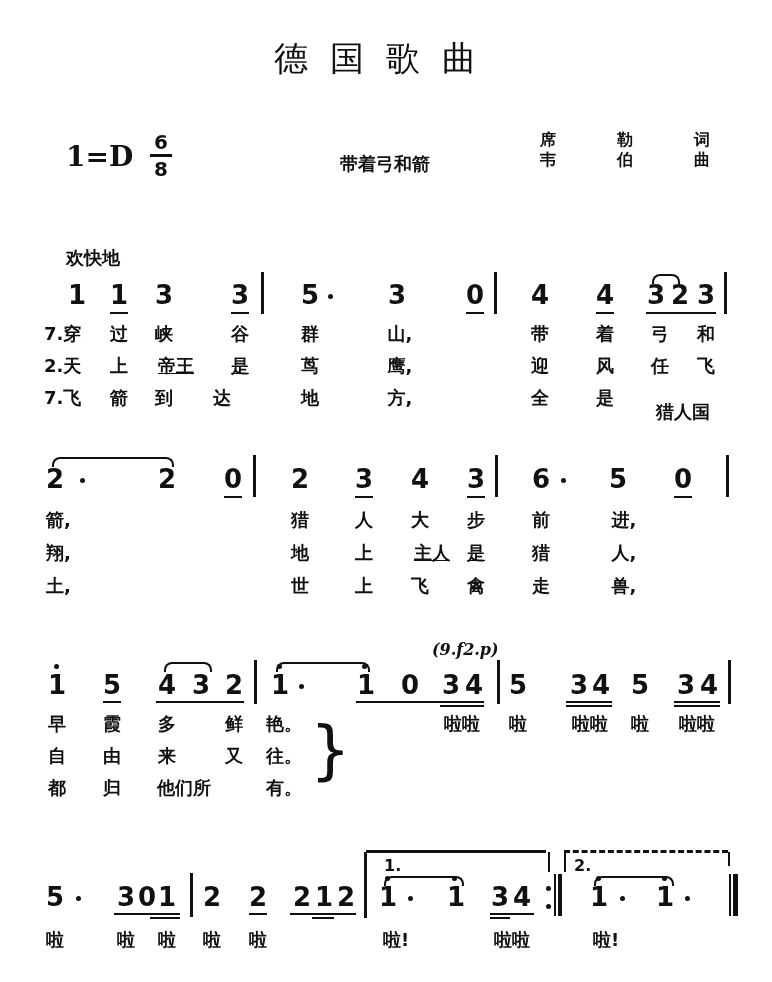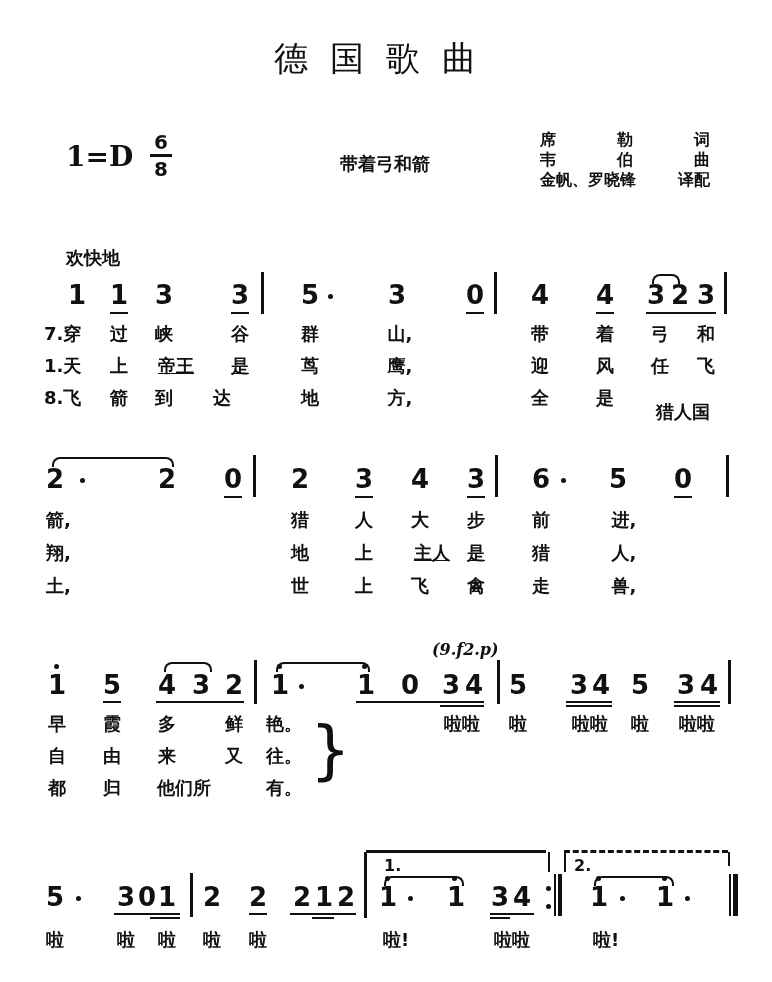--- a/index.html
+++ b/index.html
@@ -42,24 +42,20 @@
   <div class="row">
       <span>席</span>
       <span>勒</span>
       <span>词</span>
     </div>
   <div class="row">
       <span>韦</span>
       <span>伯</span>
       <span>曲</span>
     </div>
-  <div class="row">
-      <span>金帆、罗晓锋</span>
-      <span>译配</span>
-    </div>
 </div>
 
 <div class="abs tempo">欢快地</div>
 
 <div>
   <span class="n" style="left:77px;top:280px">1</span>
   <span class="n" style="left:119px;top:280px">1</span>
   <div class="ul" style="left:110px;top:312px;width:18px"></div>
   <span class="n" style="left:164px;top:280px">3</span>
   <span class="n" style="left:240px;top:280px">3</span>
@@ -85,32 +81,32 @@
   <span class="l" style="left:119px;top:322px">过</span>
   <span class="l" style="left:164px;top:322px">峡</span>
   <span class="l" style="left:240px;top:322px">谷</span>
   <span class="l" style="left:310px;top:322px">群</span>
   <span class="l" style="left:400px;top:322px">山,</span>
   <span class="l" style="left:540px;top:322px">带</span>
   <span class="l" style="left:605px;top:322px">着</span>
   <span class="l" style="left:660px;top:322px">弓</span>
   <span class="l" style="left:706px;top:322px">和</span>
 
-  <span class="ll" style="left:44px;top:354px">1.天</span>
+  <span class="ll" style="left:44px;top:354px">2.天</span>
   <span class="l" style="left:119px;top:354px">上</span>
   <span class="l" style="left:176px;top:354px;text-decoration:underline">帝王</span>
   <span class="l" style="left:240px;top:354px;text-decoration:underline">是</span>
   <span class="l" style="left:310px;top:354px">茑</span>
   <span class="l" style="left:400px;top:354px">鹰,</span>
   <span class="l" style="left:540px;top:354px">迎</span>
   <span class="l" style="left:605px;top:354px">风</span>
   <span class="l" style="left:660px;top:354px">任</span>
   <span class="l" style="left:706px;top:354px">飞</span>
 
-  <span class="ll" style="left:44px;top:386px">8.飞</span>
+  <span class="ll" style="left:44px;top:386px">7.飞</span>
   <span class="l" style="left:119px;top:386px">箭</span>
   <span class="l" style="left:164px;top:386px">到</span>
   <span class="l" style="left:222px;top:386px">达</span>
   <span class="l" style="left:310px;top:386px">地</span>
   <span class="l" style="left:400px;top:386px">方,</span>
   <span class="l" style="left:540px;top:386px">全</span>
   <span class="l" style="left:605px;top:386px">是</span>
   <span class="l" style="left:683px;top:400px">猎人国</span>
 </div>
 

